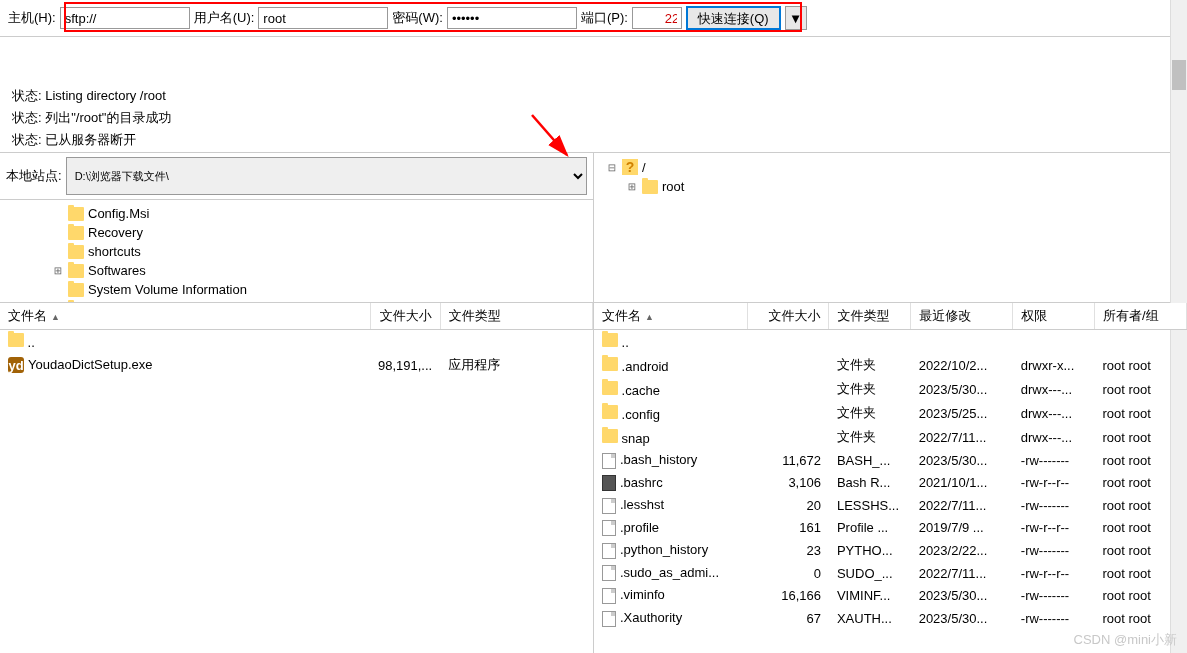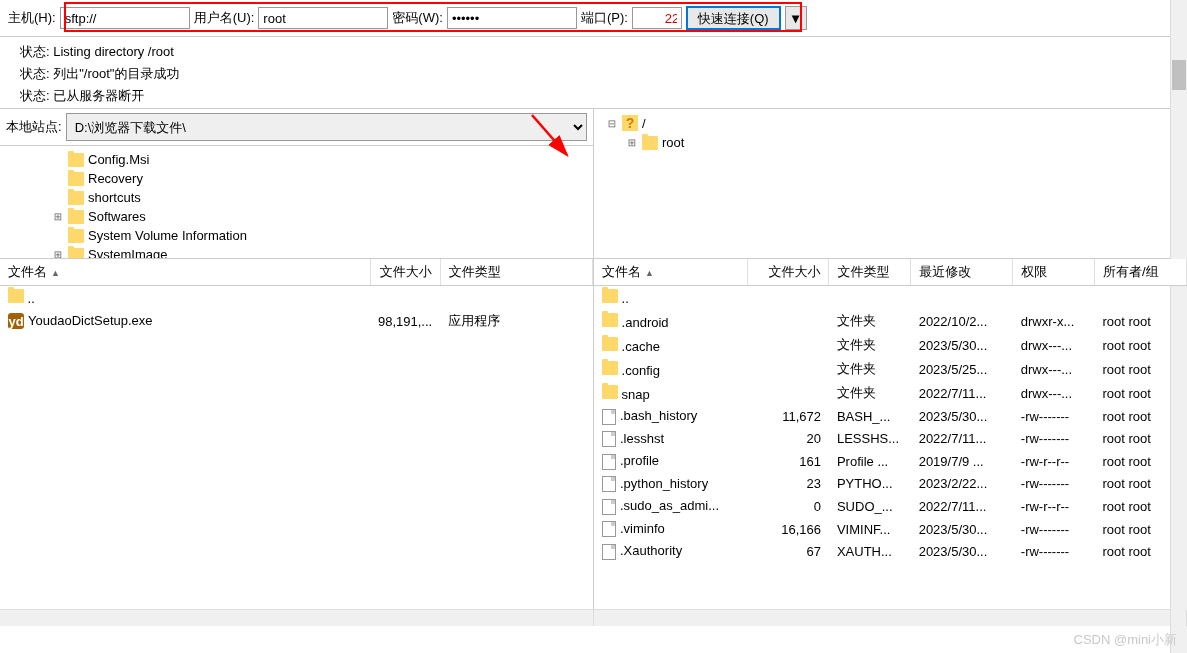--- a/index.html
+++ b/index.html
@@ -7,27 +7,27 @@
 .toolbar { display: flex; align-items: center; padding: 6px 8px; border-bottom: 1px solid #ccc; gap: 4px; position: relative; }
 .toolbar label { font-size: 13px; }
 .toolbar input { border: 1px solid #999; padding: 2px 4px; font-size: 13px; height: 22px; }
 #host { width: 130px; }
 #user { width: 130px; }
 #pass { width: 130px; }
 #port { width: 50px; text-align: center; color: #000; padding-left: 32px; }
 .quickconnect { background: #e8e8e8; border: 2px solid #0078d7; padding: 2px 10px; height: 24px; font-size: 13px; cursor: pointer; }
 .dropdown-btn { background: #e8e8e8; border: 1px solid #999; width: 22px; height: 24px; cursor: pointer; }
 .red-box { position: absolute; border: 2px solid #ff0000; top: 2px; left: 64px; width: 738px; height: 30px; pointer-events: none; }
-.status-log { padding: 4px 20px; border-bottom: 1px solid #ccc; height: 72px; }
+.status-log { padding: 4px 12px; border-bottom: 1px solid #ccc; height: 72px; margin-top: 44px; }
 .status-log div { line-height: 22px; }
 .panels { display: flex; height: 150px; border-bottom: 1px solid #ccc; }
 .panel { flex: 1; display: flex; flex-direction: column; border-right: 1px solid #ccc; }
 .panel:last-child { border-right: none; }
 .panel-header { display: flex; align-items: center; padding: 4px 6px; border-bottom: 1px solid #ccc; gap: 4px; }
-.panel-header select, .panel-header input { flex: 1; border: 1px solid #999; padding: 4px 4px; height: 28px; font-size: 13px; }
+.panel-header select, .panel-header input { flex: 1; border: 1px solid #999; padding: 4px 4px; height: 38px; font-size: 11px; }
 .tree { flex: 1; overflow-y: auto; padding: 4px 8px; background: #fff; }
 .tree-item { display: flex; align-items: center; padding: 2px 0; gap: 4px; cursor: pointer; }
 .tree-item .indent { display: inline-block; }
 .tree-item .expander { width: 12px; text-align: center; color: #666; font-size: 10px; }
 .folder-icon { width: 16px; height: 14px; background: #ffd86b; border-radius: 1px; display: inline-block; position: relative; }
 .folder-icon::before { content: ""; position: absolute; top: -2px; left: 0; width: 6px; height: 3px; background: #ffd86b; border-radius: 1px 1px 0 0; }
 .unknown-icon { width: 16px; height: 16px; background: #ffd86b; display: inline-flex; align-items: center; justify-content: center; font-weight: bold; color: #d08000; font-size: 14px; }
 .file-lists { display: flex; height: 350px; }
 .file-list { flex: 1; border-right: 1px solid #ccc; overflow: auto; position: relative; }
 .file-list:last-child { border-right: none; }
@@ -216,20 +216,28 @@
           </tr>
           <tr>
             <td><span class="file-icon"></span>.bash_history</td>
             <td class="right-align">11,672</td>
             <td>BASH_...</td>
             <td>2023/5/30...</td>
             <td>-rw-------</td>
             <td>root root</td>
           </tr>
           <tr>
+            <td><span class="bashrc-icon"></span>.bashrc</td>
+            <td class="right-align">3,106</td>
+            <td>Bash R...</td>
+            <td>2021/10/1...</td>
+            <td>-rw-r--r--</td>
+            <td>root root</td>
+          </tr>
+          <tr>
             <td><span class="file-icon"></span>.lesshst</td>
             <td class="right-align">20</td>
             <td>LESSHS...</td>
             <td>2022/7/11...</td>
             <td>-rw-------</td>
             <td>root root</td>
           </tr>
           <tr>
             <td><span class="file-icon"></span>.profile</td>
             <td class="right-align">161</td>

